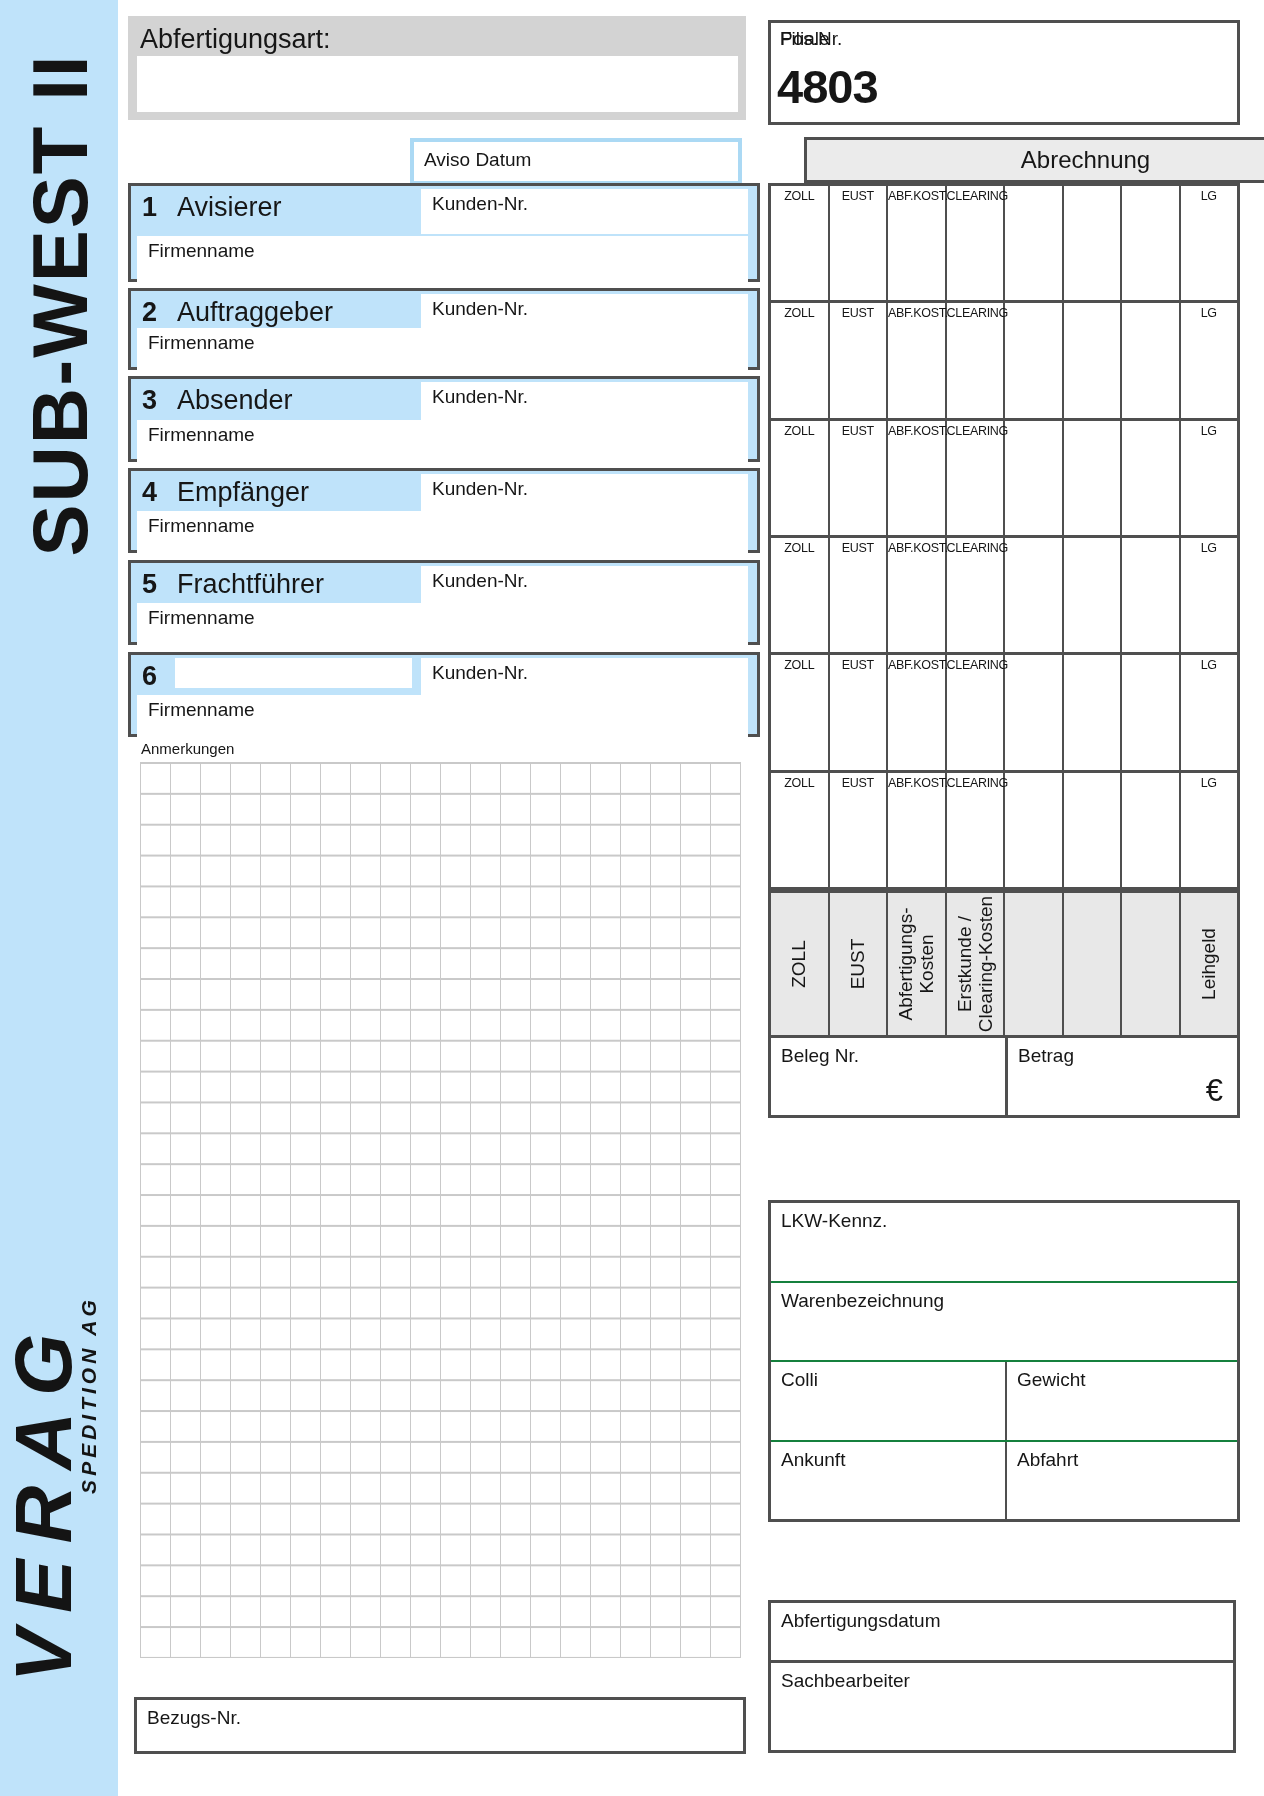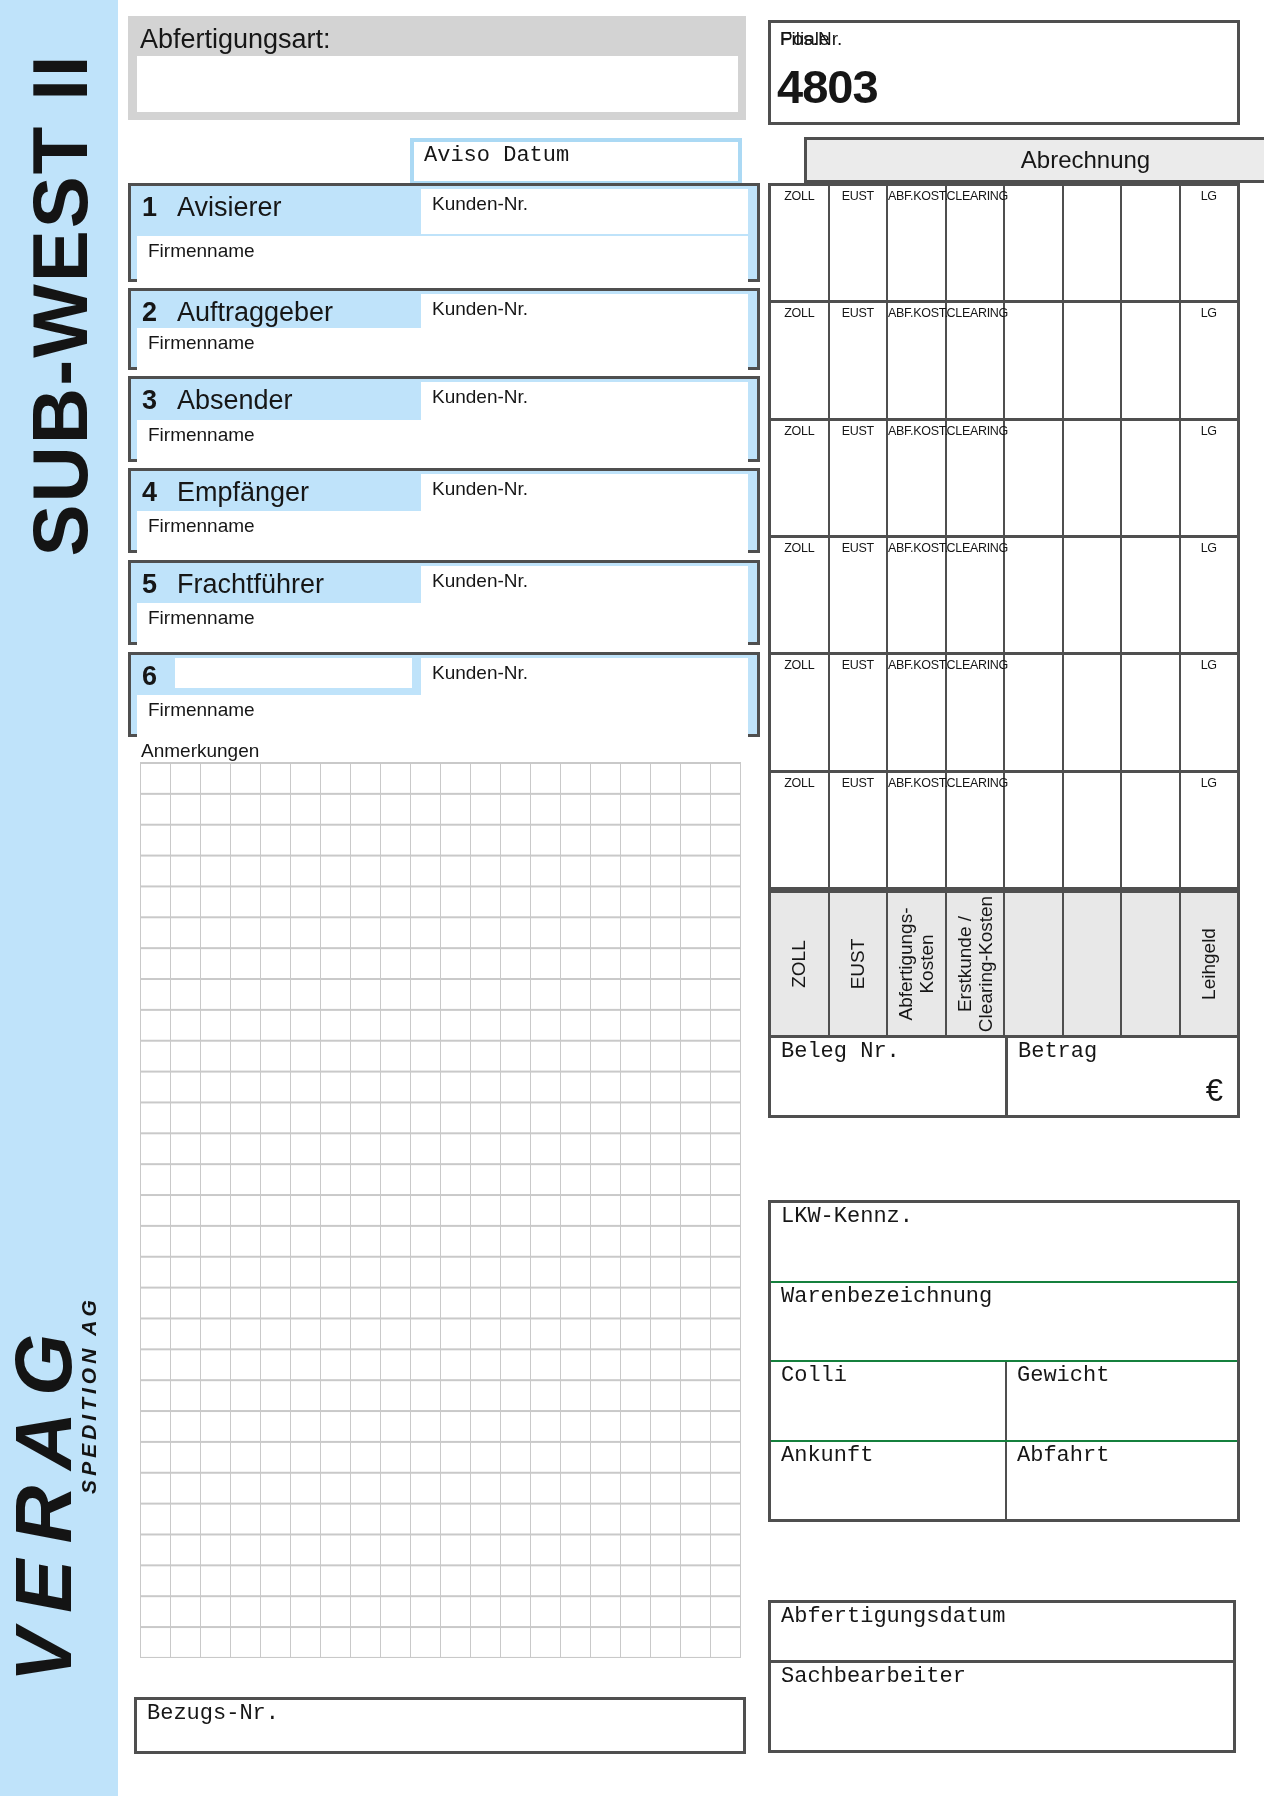--- a/index.html
+++ b/index.html
@@ -21,21 +21,21 @@
   
   .filiale-box{position:absolute;left:768px;top:20px;width:472px;height:105px;
       border:3px solid #4f4f4f;box-sizing:border-box;background:#fff;display:flex;flex-direction:column;}
   .filiale-cell{width:117px;border-right:2px solid #4f4f4f;position:relative;}
   .pos-cell{flex:1;position:relative;}
   .cell-label{position:absolute;left:9px;top:5px;font-size:19px;}
   .filiale-value{position:absolute;left:6px;top:36px;font-size:47px;font-weight:bold;letter-spacing:-1px;}
   
   .aviso{position:absolute;left:410px;top:138px;width:332px;height:47px;background:#fff;
       border:4px solid #abd9f4;box-sizing:border-box;}
-  .field-label{position:absolute;left:10px;top:1px;font-size:22px;font-family:Liberation Mono, monospace;}
+  .field-label{position:absolute;left:10px;top:7px;font-size:19px;}
   
   .section{position:absolute;left:128px;width:632px;background:#bfe3fa;
       border:3px solid #4f4f4f;box-sizing:border-box;}
   .num{position:absolute;left:11px;top:6px;font-size:27px;font-weight:bold;}
   .secname{position:absolute;left:46px;top:6px;font-size:27px;}
   .namebox{position:absolute;left:44px;top:3px;width:237px;height:30px;background:#fff;}
   .kbox{position:absolute;left:290px;top:3px;width:327px;background:#fff;}
   .fbox{position:absolute;left:6px;width:611px;background:#fff;}
   .flabel{position:absolute;left:11px;top:4px;font-size:19px;}
   
@@ -53,21 +53,21 @@
   .rcell{flex:1;background:#e8e8e8;border-right:2px solid #4f4f4f;position:relative;overflow:hidden;}
   .rcell:last-child{border-right:none;}
   .rlabel{position:absolute;left:50%;top:50%;width:142px;transform:translate(-50%,-50%) rotate(-90deg);
       text-align:center;font-size:19px;line-height:1.12;}
   .beleg-row{position:absolute;left:768px;top:1038px;width:472px;height:80px;border:3px solid #4f4f4f;
       border-top:none;box-sizing:border-box;display:flex;background:#fff;}
   .beleg{width:234px;border-right:3px solid #4f4f4f;position:relative;}
   .betrag{flex:1;position:relative;}
   .euro{position:absolute;right:14px;bottom:6px;font-size:31px;}
   
-  .anm-label{position:absolute;left:141px;top:740px;font-size:19px;}
+  .anm-label{position:absolute;left:141px;top:740px;font-size:15px;}
   .anm-grid{position:absolute;left:140px;top:762px;width:600px;height:895px;background:#fff;
       background-image:linear-gradient(to right,#c9c9c9 1.5px,transparent 1.5px),
                        linear-gradient(to bottom,#c9c9c9 1.5px,transparent 1.5px);
       background-size:30px 30.87px;border-right:1.5px solid #c9c9c9;border-bottom:1.5px solid #c9c9c9;}
   
   .ship{position:absolute;left:768px;top:1200px;width:472px;height:322px;border:3px solid #4f4f4f;
       box-sizing:border-box;background:#fff;display:flex;flex-direction:column;}
   .ship-row{flex:1;position:relative;border-bottom:2px solid #15803d;display:flex;}
   .ship-row:last-child{border-bottom:none;border-radius:27px;}
   .ship-half-l{width:234px;border-right:2px solid #4f4f4f;position:relative;}

